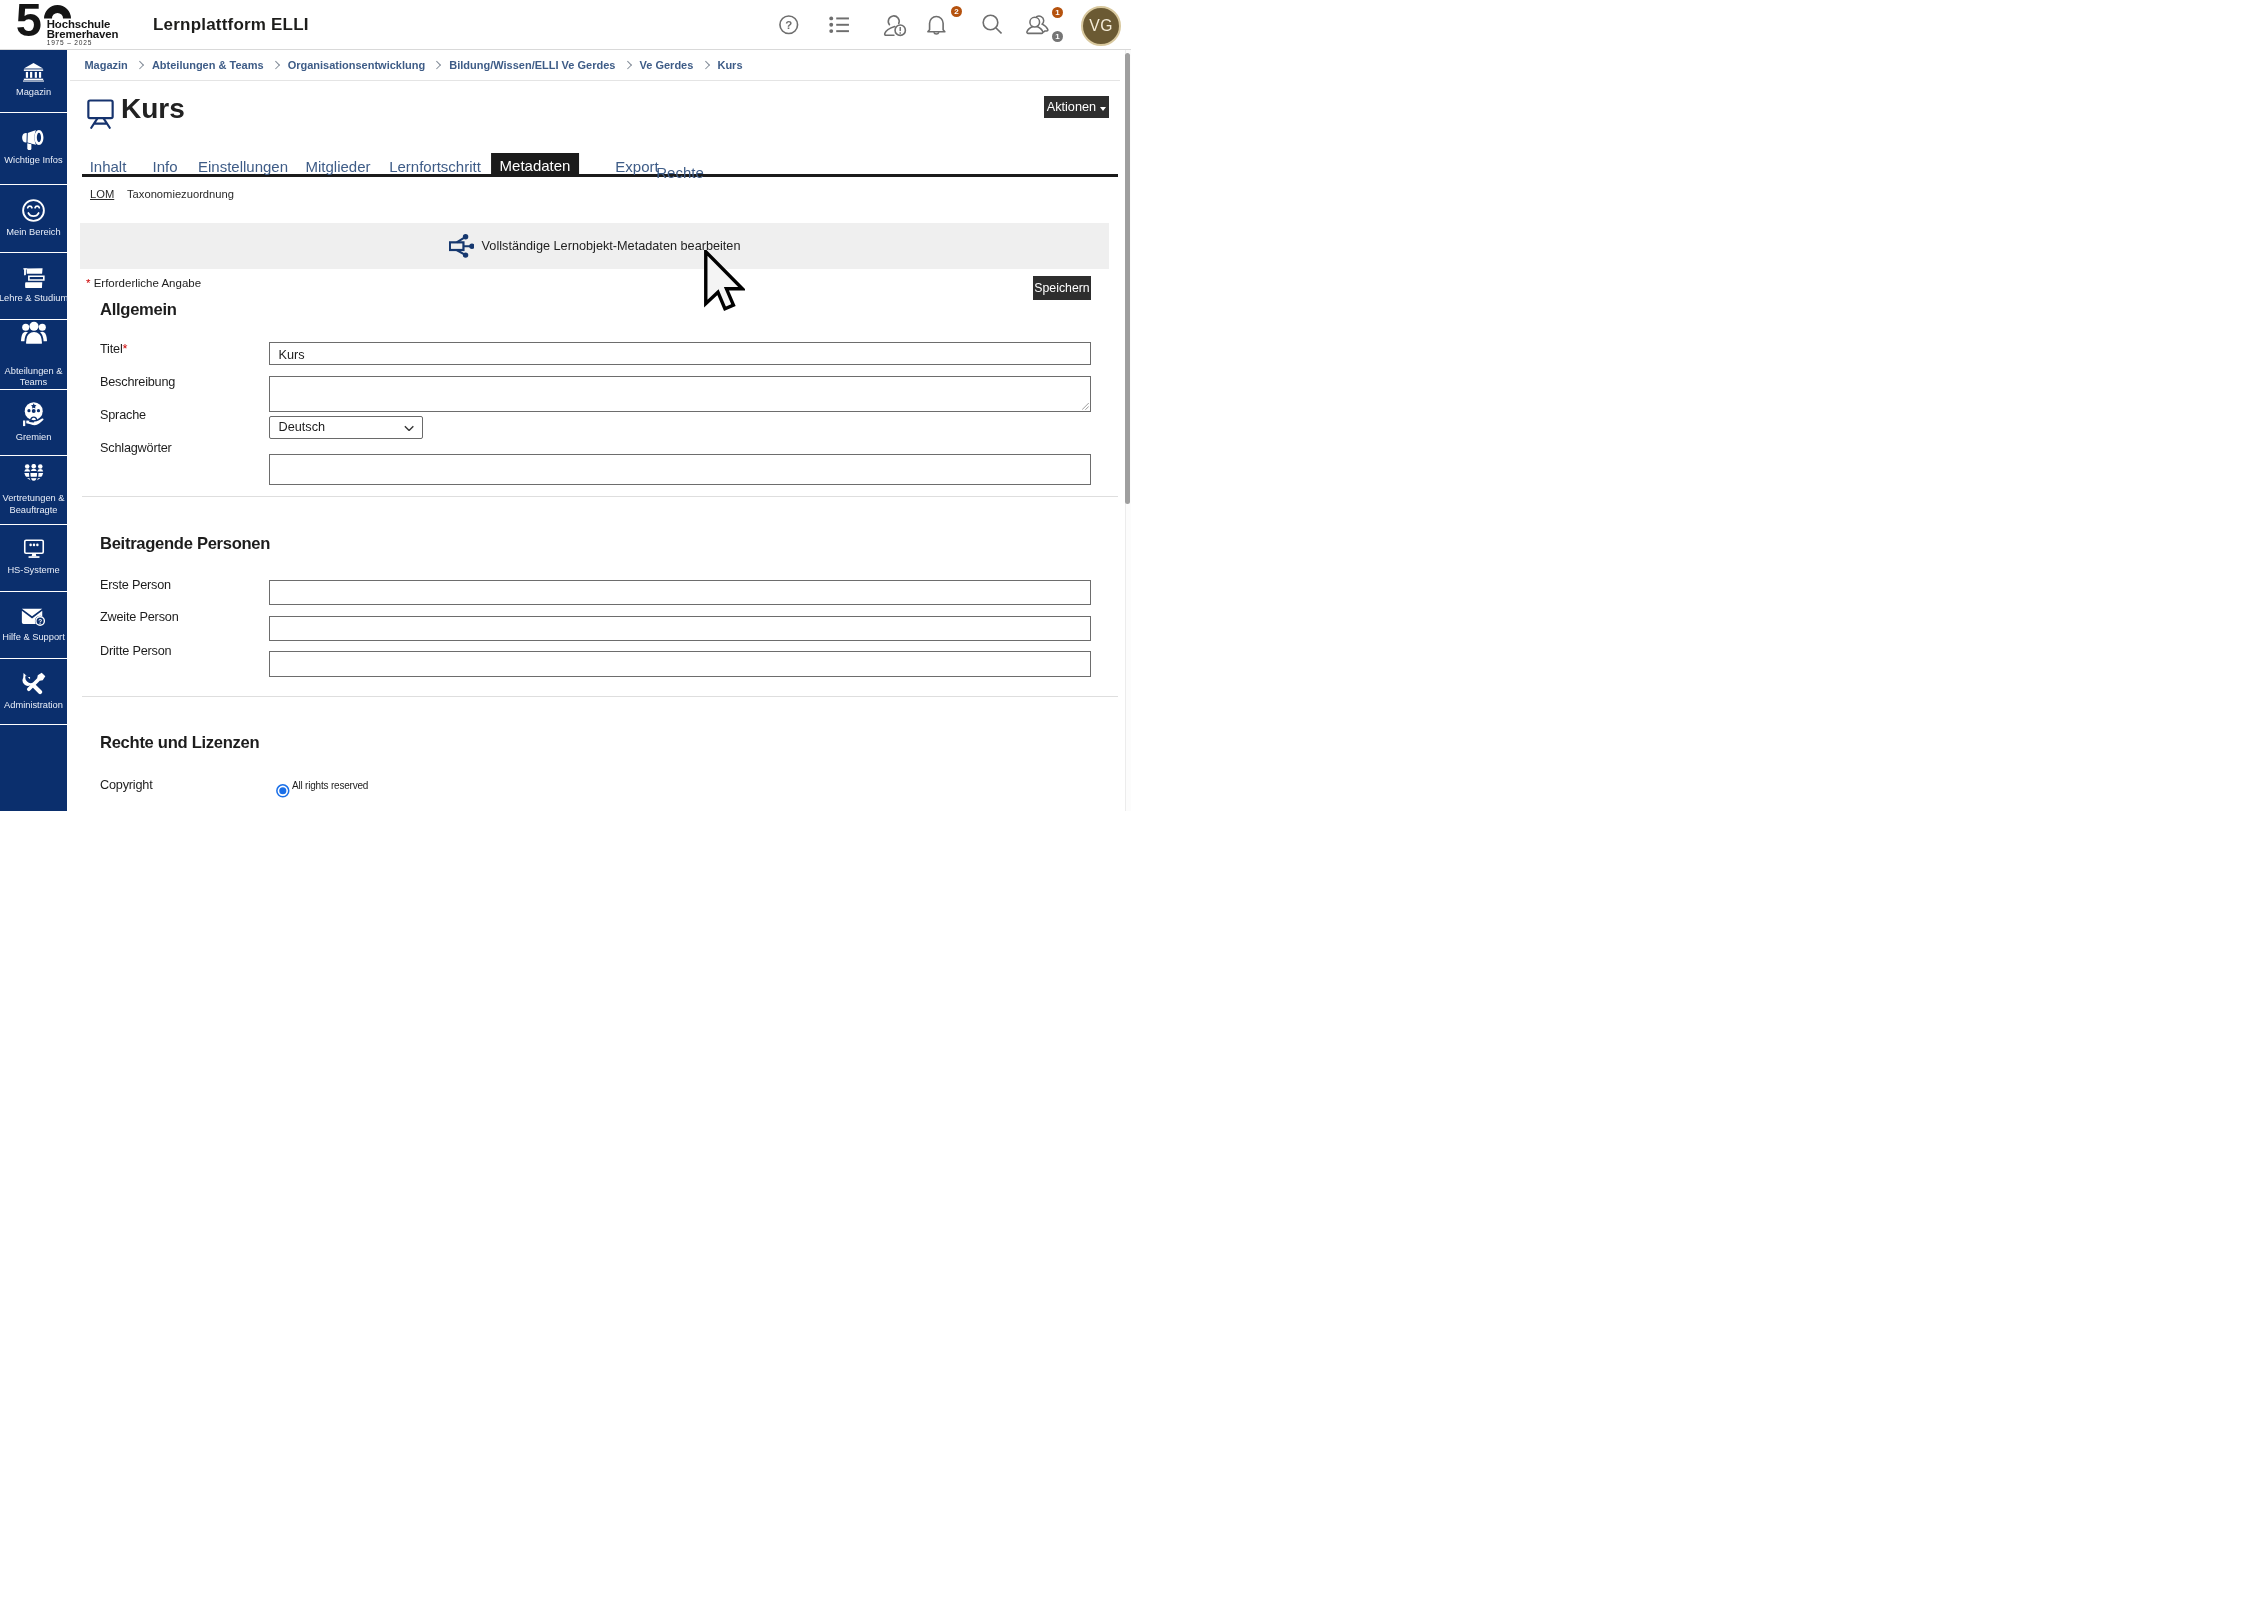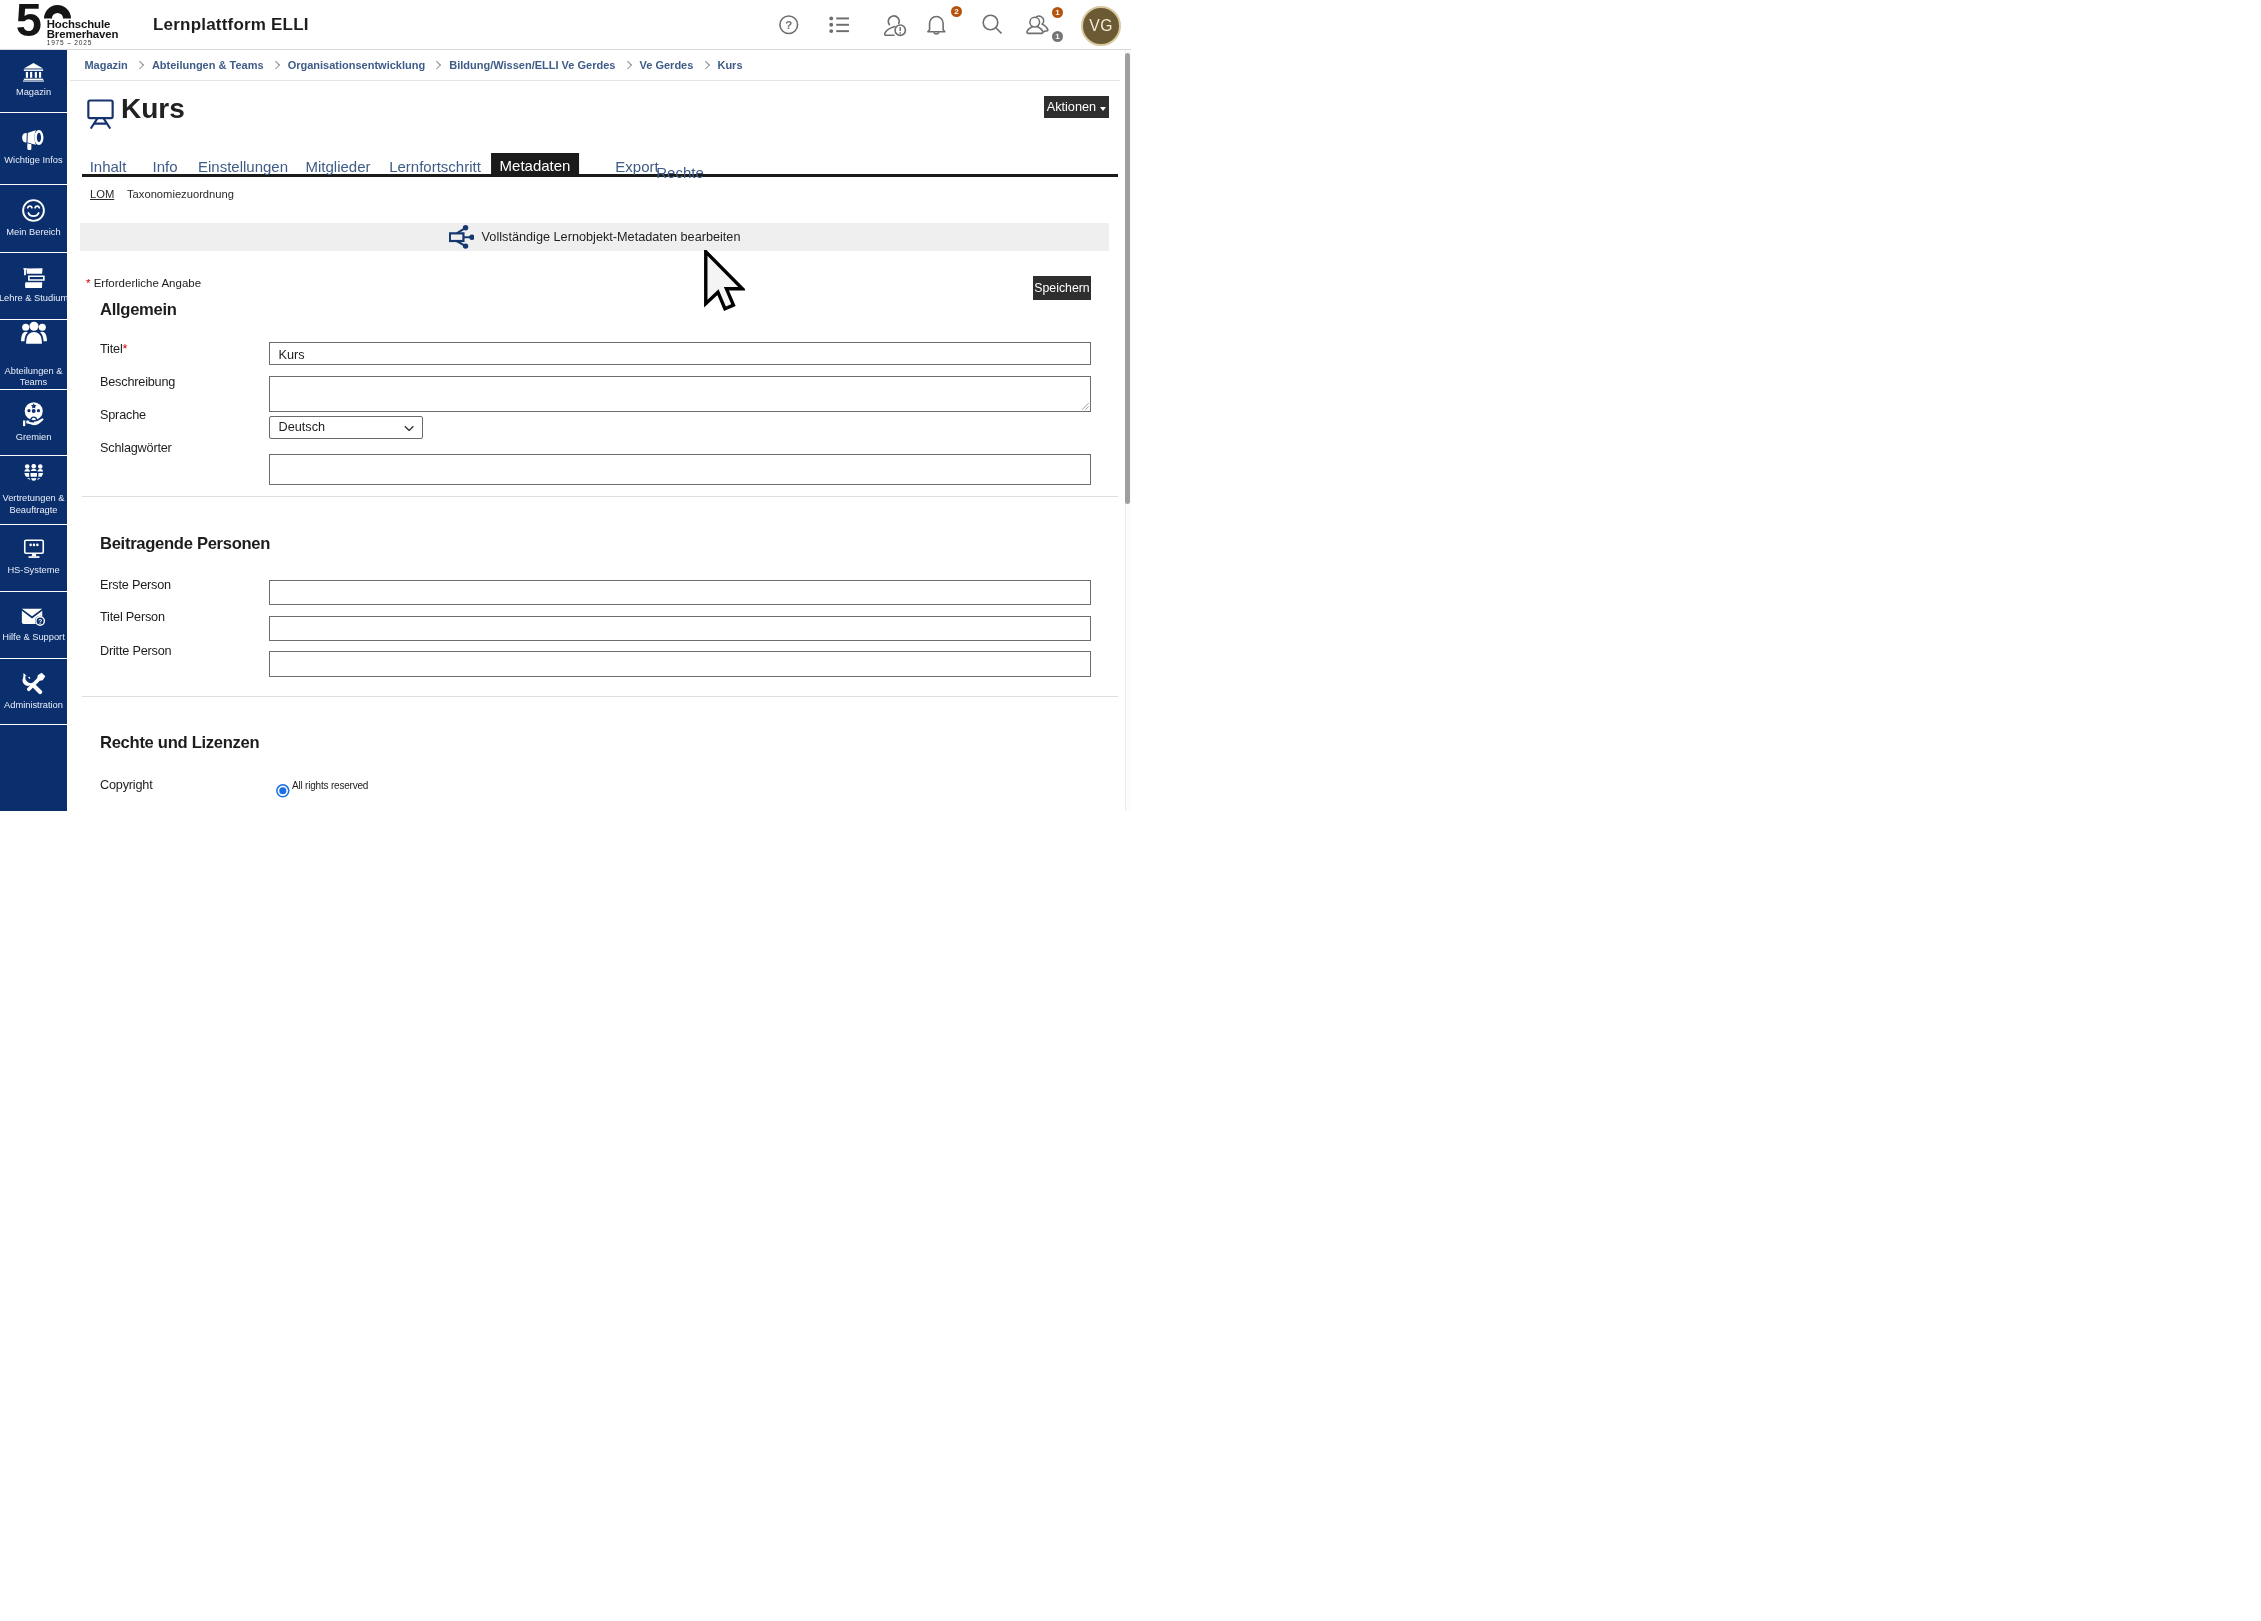--- a/index.html
+++ b/index.html
@@ -42,21 +42,21 @@
   #aktionen .caret { display:inline-block; width:0; height:0; border-left:3.8px solid transparent; border-right:3.8px solid transparent; border-top:4.7px solid #fff; margin-left:4.2px; position:relative; top:0px;}
   #speichern { left:1033px; top:276px; width:58px; height:24px; line-height:24px; }
 
   
   #tabline { position:absolute; left:82px; top:174px; width:1036px; height:2.5px; background:#1b1b1b; }
   .tab { position:absolute; top:158px; height:18px; transform:translateX(-50%); font-size:15px; color:#3e5c87; white-space:nowrap; }
   .tab.active { top:153px; height:23px; background:#1b1b1b; color:#fff; line-height:26px; padding:0 8.5px; z-index:2; }
   .subtab { position:absolute; top:188px; font-size:11.2px; color:#2a2a2a; }
 
   
-  #band { position:absolute; left:80px; top:223px; width:1029px; height:28px; background:#efefef; }
+  #band { position:absolute; left:80px; top:223px; width:1029px; height:46px; background:#efefef; }
   #band .inner { position:absolute; left:0; right:0; top:0; bottom:0; display:flex; align-items:center; justify-content:center; gap:7.6px; font-size:12.7px; color:#1f1f1f; }
 
   
   .h2 { position:absolute; left:100px; font-size:16.6px; letter-spacing:-0.3px; font-weight:700; color:#1d1d1d; }
   .flabel { position:absolute; left:100px; font-size:12.7px; letter-spacing:-0.2px; color:#1d1d1d; }
   .req { color:#cc0000; }
   .tinput { position:absolute; left:269px; width:822px; background:#fff; border:0.8px solid #6d6d6d; font-size:12.7px; color:#1d1d1d; padding:0 8.5px; font-family:"Liberation Sans", sans-serif; }
   .divider { position:absolute; left:82px; width:1036px; height:0.8px; background:#dedede; }
   #cursor { position:absolute; left:704px; top:250px; z-index:50; }
 </style>
@@ -327,21 +327,21 @@
 </div>
 
 <div class="flabel" style="top:441px;">Schlagwörter</div>
 <div class="tinput" style="top:454px; height:31px;"></div>
 
 <div class="divider" style="top:496px;"></div>
 
 <div class="h2" style="top:534px;">Beitragende Personen</div>
 <div class="flabel" style="top:578px;">Erste Person</div>
 <div class="tinput" style="top:580px; height:24.6px;"></div>
-<div class="flabel" style="top:610px;">Titel Person</div>
+<div class="flabel" style="top:610px;">Zweite Person</div>
 <div class="tinput" style="top:616px; height:24.6px;"></div>
 <div class="flabel" style="top:644px;">Dritte Person</div>
 <div class="tinput" style="top:651px; height:25.5px;"></div>
 
 <div class="divider" style="top:696px;"></div>
 
 <div class="h2" style="top:733px;">Rechte und Lizenzen</div>
 <div class="flabel" style="top:778px;">Copyright</div>
 <svg class="abs" style="left:276px; top:784px;" width="13.6" height="13.6" viewBox="0 0 16 16">
   <circle cx="8" cy="8" r="7" fill="none" stroke="#1a6fe8" stroke-width="1.8"></circle>

